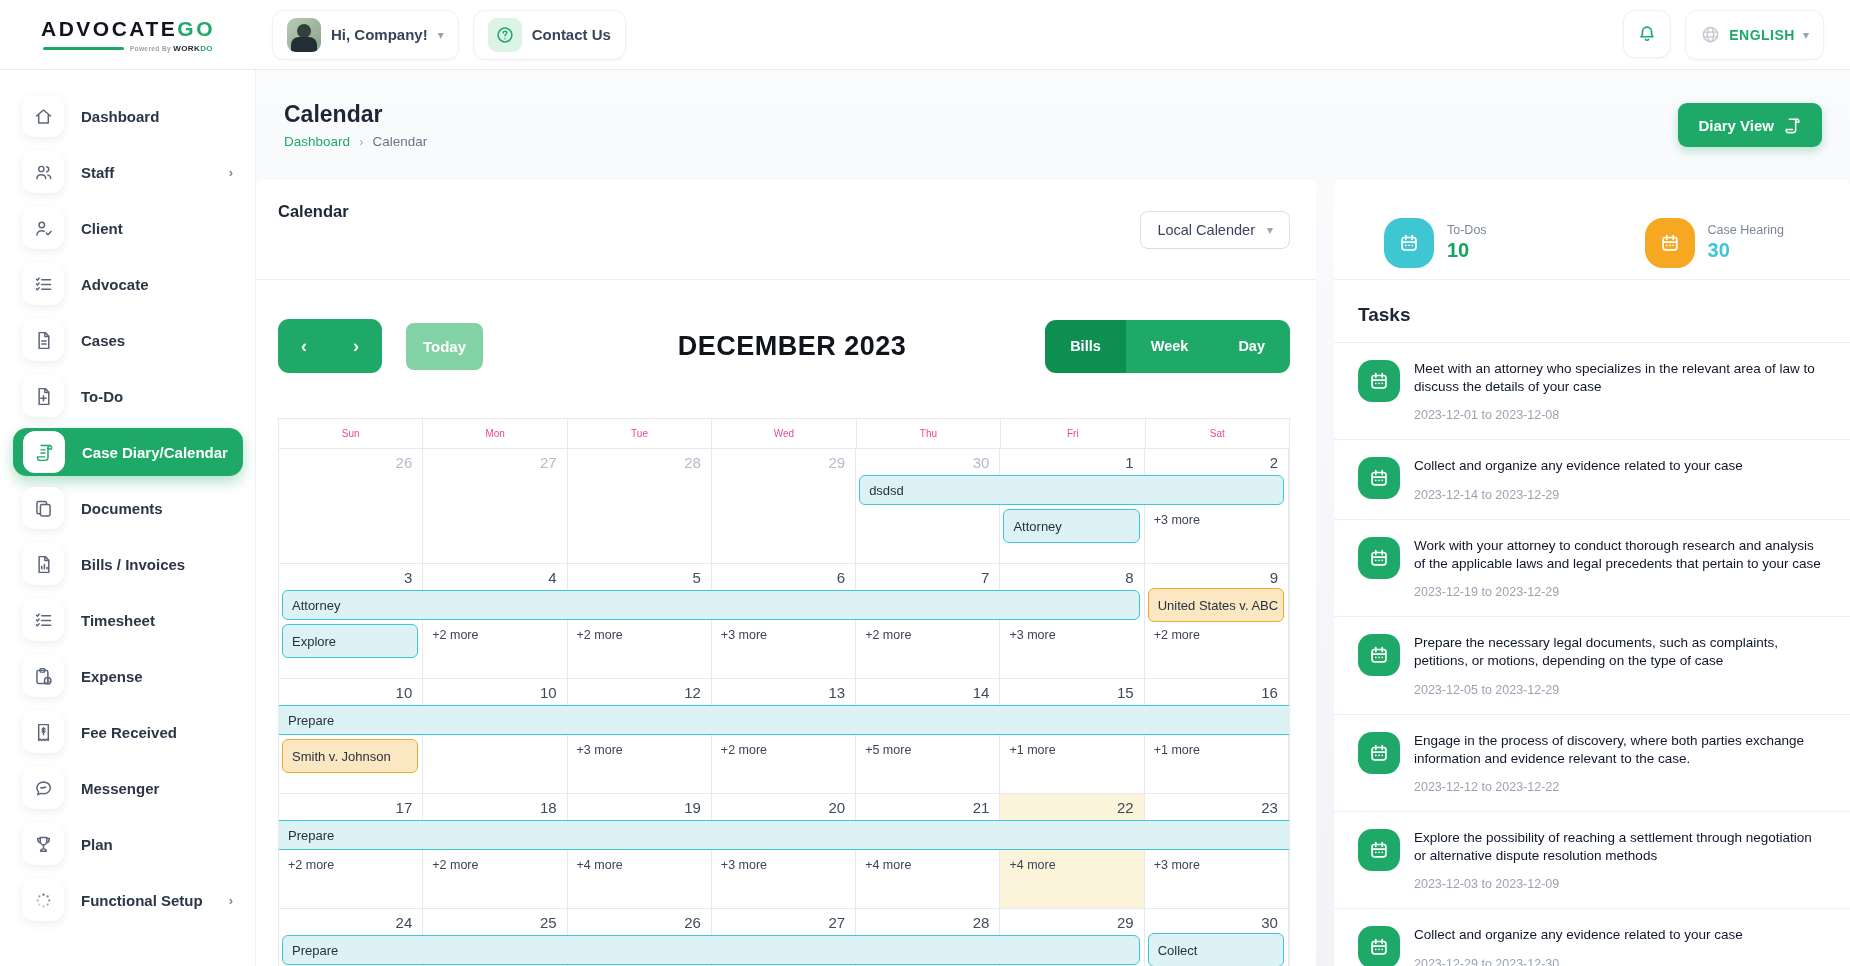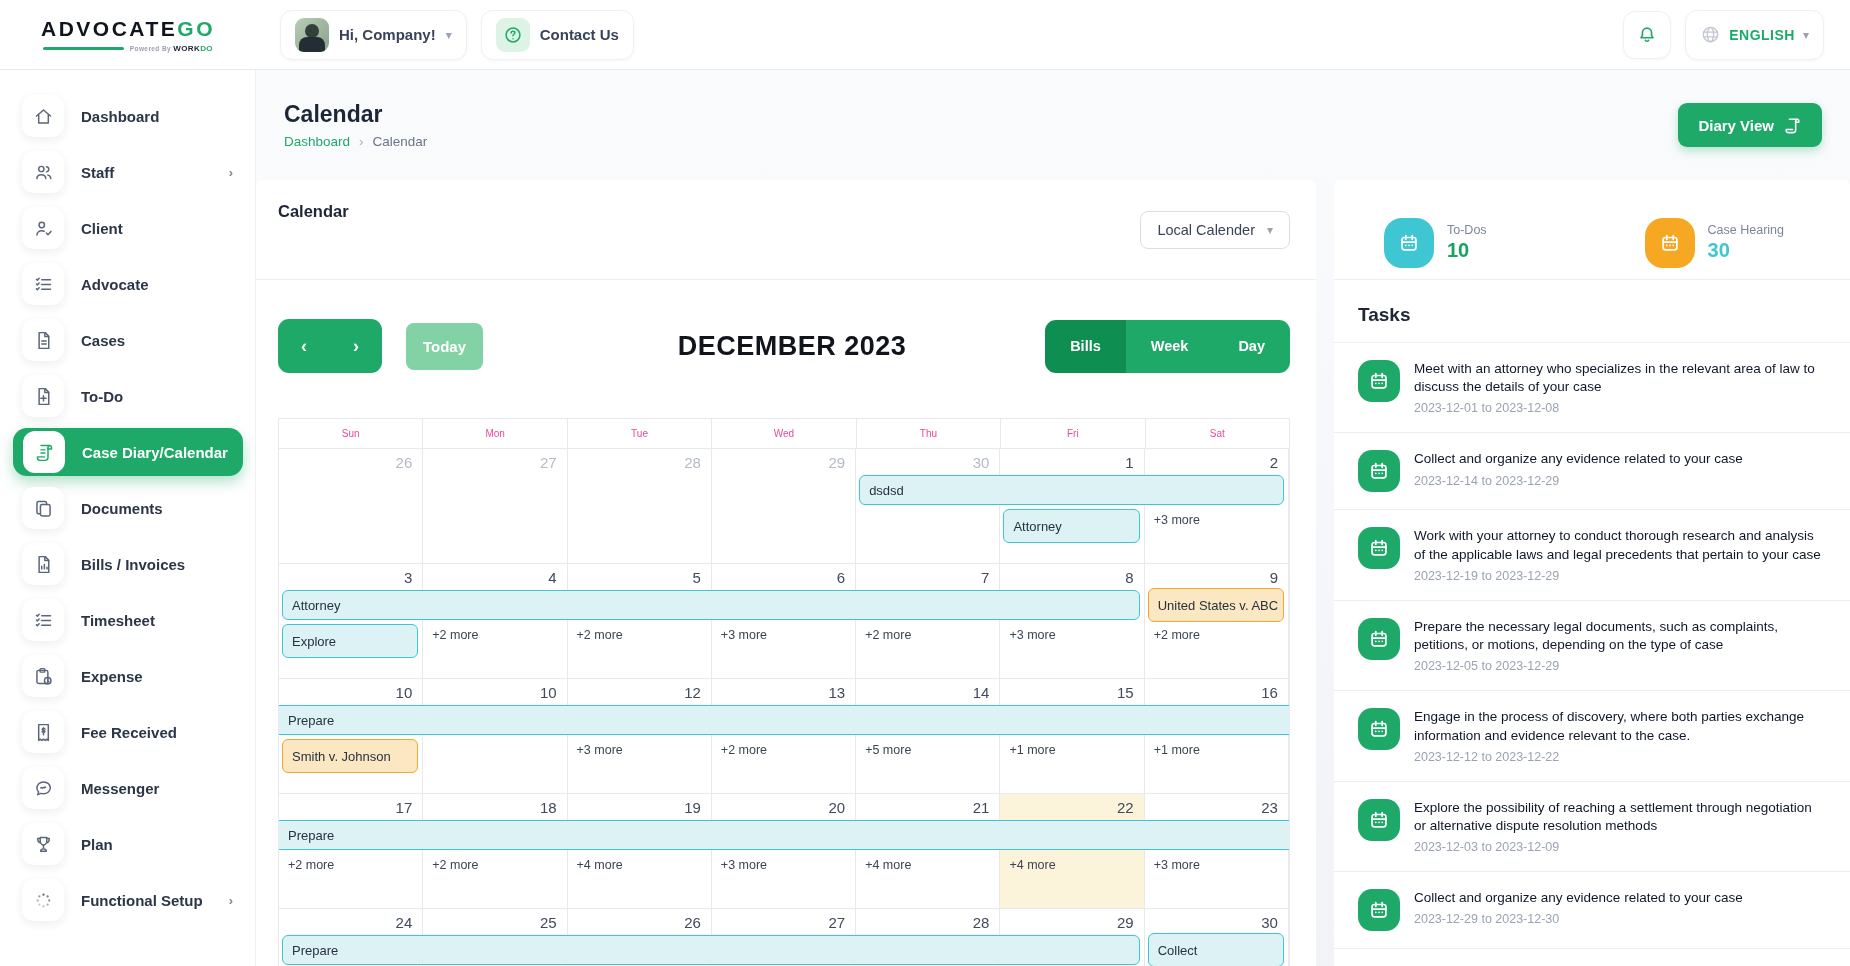--- a/index.html
+++ b/index.html
@@ -17,29 +17,29 @@
   #topbar{position:absolute;left:0;top:0;width:1850px;height:70px;background:#fff;border-bottom:1px solid var(--line);z-index:5;display:flex;align-items:center;}
   #logo{width:256px;display:flex;flex-direction:column;align-items:center;}
   .logo-line1{font-size:21px;font-weight:900;letter-spacing:2.5px;color:#10141c;}
   .logo-line1 .accent{color:var(--green);}
   .logo-line2{display:flex;align-items:center;gap:6px;margin-top:3px;width:170px;}
   .logo-bar{flex:1;height:3px;background:var(--green);border-radius:2px;}
   .logo-powered{font-size:6.5px;color:#9aa1ad;font-weight:700;letter-spacing:.4px;white-space:nowrap;}
   .logo-powered b{color:#1b2430;font-size:8px;}
   .logo-powered .accent{color:var(--green);}
   .pill{display:flex;align-items:center;gap:10px;background:#fff;border:1px solid #eef0f4;border-radius:12px;height:50px;padding:0 14px;box-shadow:0 1px 3px rgba(20,30,60,.04);cursor:pointer;}
-  #user-pill{margin-left:24px;}
+  #user-pill{margin-left:16px;}
   .avatar{width:34px;height:34px;border-radius:9px;overflow:hidden;background:linear-gradient(135deg,#b9cdb8,#8aa18c);position:relative;}
   .avatar:before{content:"";position:absolute;left:10px;top:6px;width:14px;height:14px;border-radius:50%;background:#32403a;}
   .avatar:after{content:"";position:absolute;left:4px;top:19px;width:26px;height:18px;border-radius:8px 8px 0 0;background:#222e33;}
   .pill-label{font-size:15px;font-weight:700;color:#39435a;white-space:nowrap;}
   .chev{color:#9aa3b2;font-size:12px;}
   #contact-pill{margin-left:14px;}
   .q-badge{width:34px;height:34px;border-radius:9px;background:#ddf3e6;display:flex;align-items:center;justify-content:center;color:var(--green);}
-  #topbar-right{margin-left:auto;display:flex;align-items:center;gap:14px;padding-right:26px;}
+  #topbar-right{margin-left:auto;display:flex;gap:14px;padding-right:26px;}
   .icon-btn{width:48px;height:48px;border-radius:12px;background:#fff;border:1px solid #eef0f4;display:flex;align-items:center;justify-content:center;color:var(--green);cursor:pointer;box-shadow:0 1px 3px rgba(20,30,60,.04);}
   #lang-pill{gap:8px;}
   .lang-label{color:var(--green);font-weight:700;font-size:14px;letter-spacing:.5px;}
 
   
   #sidebar{position:absolute;left:0;top:70px;width:256px;bottom:0;background:#fff;border-right:1px solid #eef0f3;overflow:hidden;z-index:4;padding-top:14px;}
   .side-item{display:flex;align-items:center;height:48px;margin:8px 12px;border-radius:14px;padding:0 10px;cursor:pointer;position:relative;}
   .icon-box{width:42px;height:42px;border-radius:12px;background:#fff;box-shadow:0 3px 10px rgba(25,39,70,.08);display:flex;align-items:center;justify-content:center;color:#5a6679;flex:none;}
   .side-label{margin-left:17px;font-size:15px;font-weight:700;color:#2b3648;white-space:nowrap;}
   .side-chev{margin-left:auto;color:#7c8698;font-size:13px;font-weight:700;}
@@ -96,21 +96,21 @@
   #stats-row{display:flex;gap:158px;padding:26px 0 0 50px;height:100px;border-bottom:1px solid #eceef2;}
   .stat{display:flex;align-items:center;gap:13px;}
   .stat-icon{width:50px;height:50px;border-radius:18px;display:flex;align-items:center;justify-content:center;color:#fff;}
   .stat-label{font-size:12.5px;color:#7c8698;}
   .stat-value{font-size:20px;font-weight:800;margin-top:2px;}
   #tasks-title{padding:24px 24px 16px;font-size:19px;font-weight:800;color:var(--ink);}
   #task-list{border-top:1px solid #edeef3;}
   .task{display:flex;gap:14px;padding:17px 28px 17px 24px;border-bottom:1px solid #edeef3;align-items:flex-start;}
   .task-icon{width:42px;height:42px;border-radius:14px;background:var(--green);display:flex;align-items:center;justify-content:center;color:#fff;flex:none;}
   .task-title{font-size:13.5px;font-weight:400;color:#0f172a;line-height:1.35;}
-  .task-dates{font-size:12.5px;color:#9aa3b2;margin-top:5px;}
+  .task-dates{font-size:12.5px;color:#9aa3b2;margin-top:12px;}
 </style>
 </head>
 <body>
 
 <header id="topbar">
   <div id="logo">
     <div class="logo-line1"><span>ADVOCATE</span><span class="accent">GO</span></div>
     <div class="logo-line2">
       <span class="logo-bar"></span>
       <span class="logo-powered"><span>Powered By</span> <b><span>WORK</span><span class="accent">DO</span></b></span>

